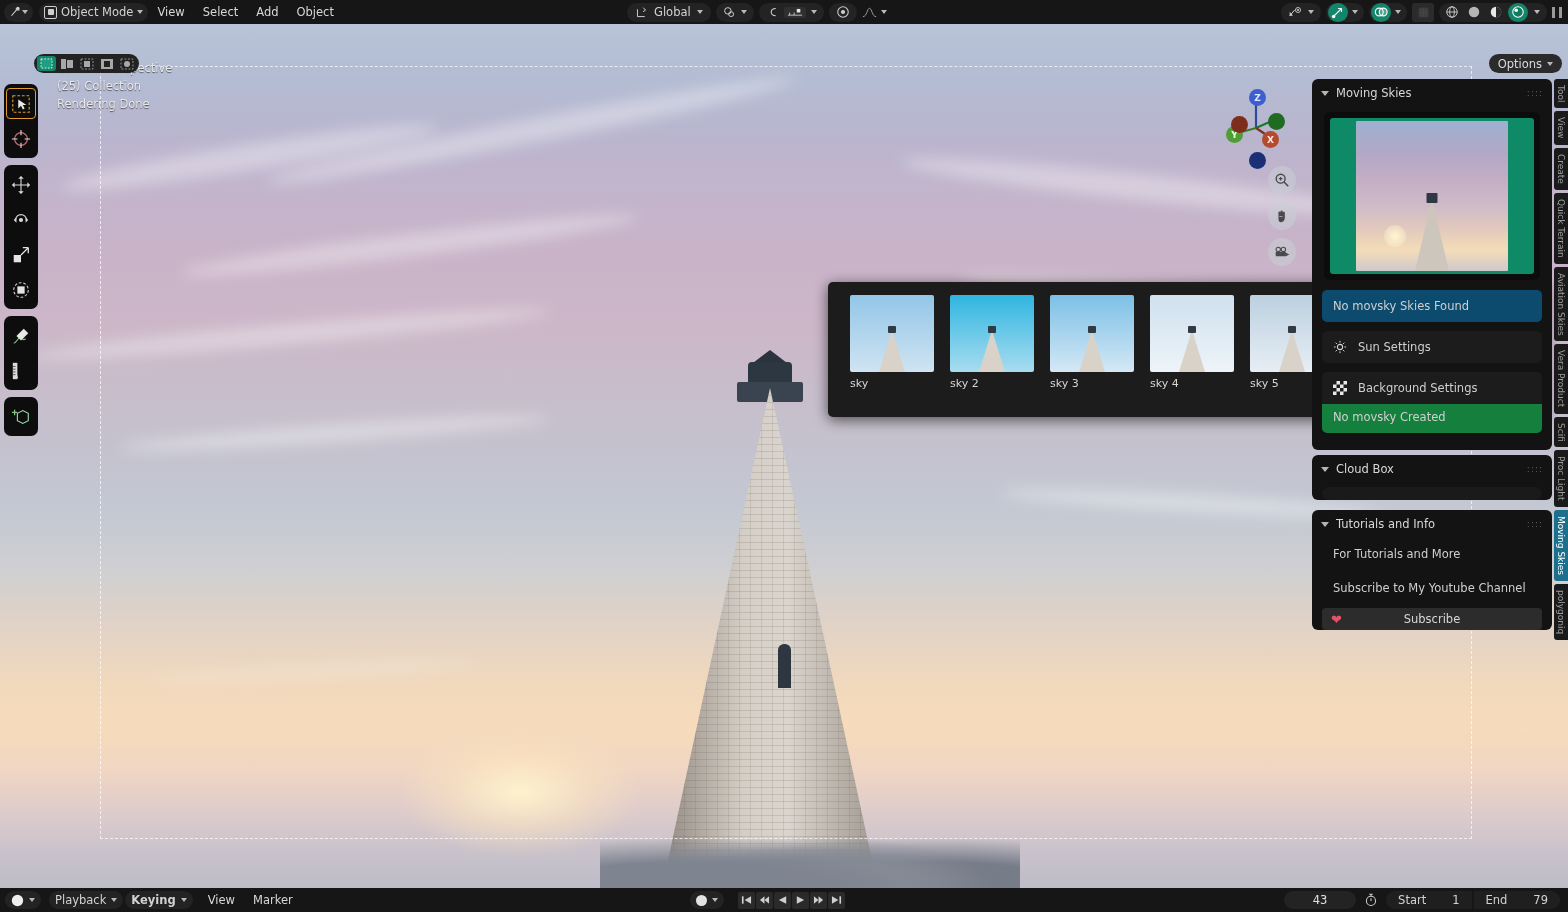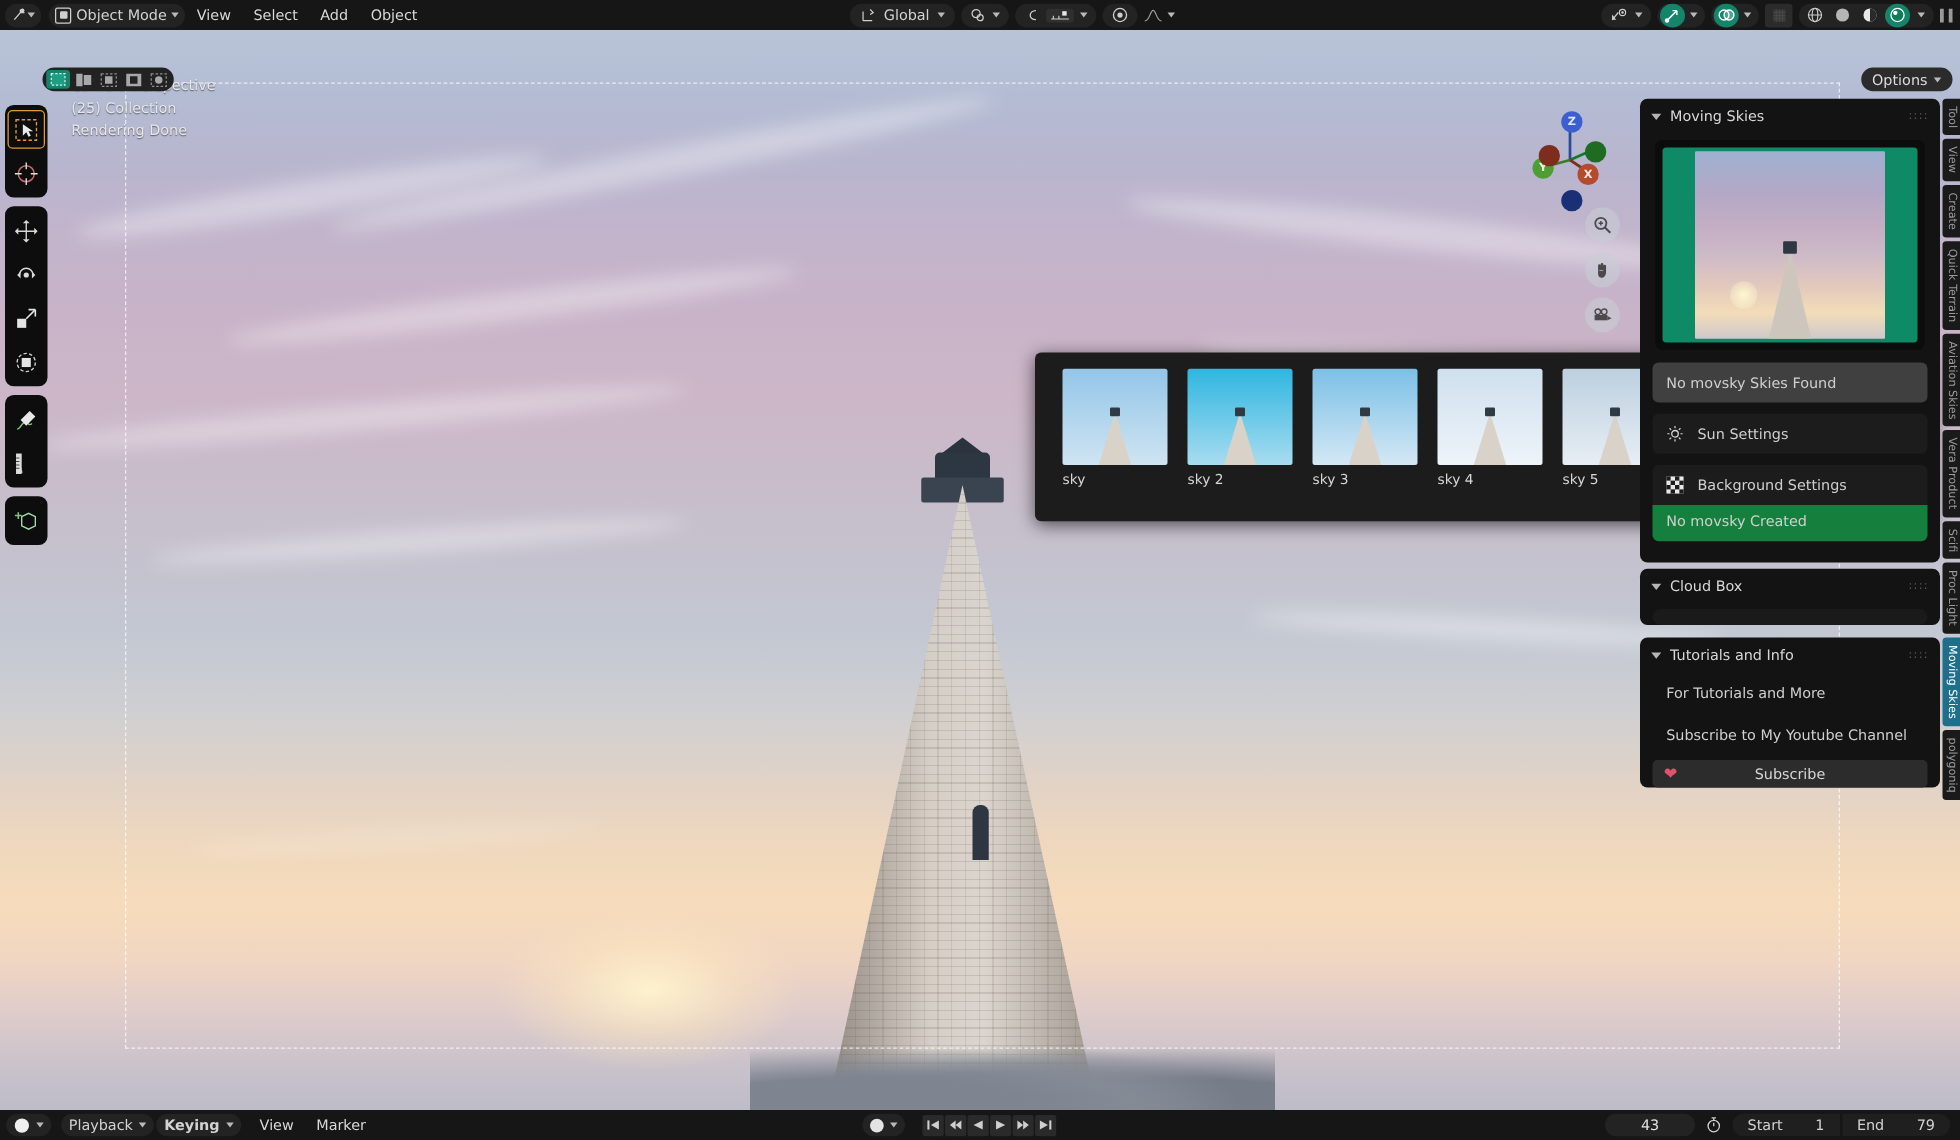--- a/index.html
+++ b/index.html
@@ -157,21 +157,21 @@
       <span class="sq-mode"></span>
       <span style="padding:0 4px;">Object Mode</span>
       <span class="chev"></span>
     </div>
 
     <span class="menutext">View</span>
     <span class="menutext">Select</span>
     <span class="menutext">Add</span>
     <span class="menutext">Object</span>
 
-    <div style="position:absolute; left:680px; display:flex; align-items:center; gap:5px;">
+    <div style="position:absolute; left:627px; display:flex; align-items:center; gap:5px;">
       <div class="grp-rounded" style="padding:0 8px; gap:6px;">
         <span class="ico">
           <svg width="13" height="13" viewBox="0 0 16 16">
               <path d="M3 13 L3 4 M3 13 L12 13" stroke="#cfcfcf" stroke-width="1.2" fill="none"></path>
               <path d="M10 2 L13 5 L10 7" stroke="#cfcfcf" stroke-width="1.2" fill="none"></path>
             </svg>
         </span>
         <span>Global</span>
         <span class="chev"></span>
       </div>
@@ -553,21 +553,21 @@
           <div class="preview">
             <div class="previmg" style="background:linear-gradient(to bottom,#9fb0cf 0%,#b2a8c6 22%,#c4aec4 40%,#cdbac8 55%,#e2c9bd 72%,#f3dcb8 86%,#cfc9cc 100%);">
               <div style="position:absolute;left:50%;bottom:0;transform:translateX(-50%);width:34px;height:78px;">
                 <div style="position:absolute;left:50%;bottom:0;transform:translateX(-50%);width:0;height:0;border-left:17px solid transparent;border-right:17px solid transparent;border-bottom:72px solid #cdc6bc;"></div>
                 <div style="position:absolute;left:50%;top:0;transform:translateX(-50%);width:11px;height:10px;background:#2e3742;border-radius:1px;"></div>
               </div>
               <div style="position:absolute;left:28px;bottom:24px;width:22px;height:22px;border-radius:50%;background:radial-gradient(circle,#fff6d0,rgba(255,240,200,0));"></div>
             </div>
           </div>
         </div>
-        <div class="rowflat" style="background:#404040;border-radius:5px;">No movsky Skies Found</div>
+        <div class="rowflat" style="background:#0c4a6e;border-radius:5px;">No movsky Skies Found</div>
         <div class="row">
           <span class="ico">
             <svg width="14" height="14" viewBox="0 0 16 16">
                 <circle cx="8" cy="8" r="3" fill="none" stroke="#d6d6d6" stroke-width="1.2"></circle>
                 <path d="M8 1v2M8 13v2M1 8h2M13 8h2M3 3l1.5 1.5M11.5 11.5L13 13M13 3l-1.5 1.5M4.5 11.5L3 13" stroke="#d6d6d6" stroke-width="1.1"></path>
               </svg>
           </span>
           <span>Sun Settings</span>
         </div>
         <div class="row" style="margin-bottom:0;border-radius:5px 5px 0 0;">

